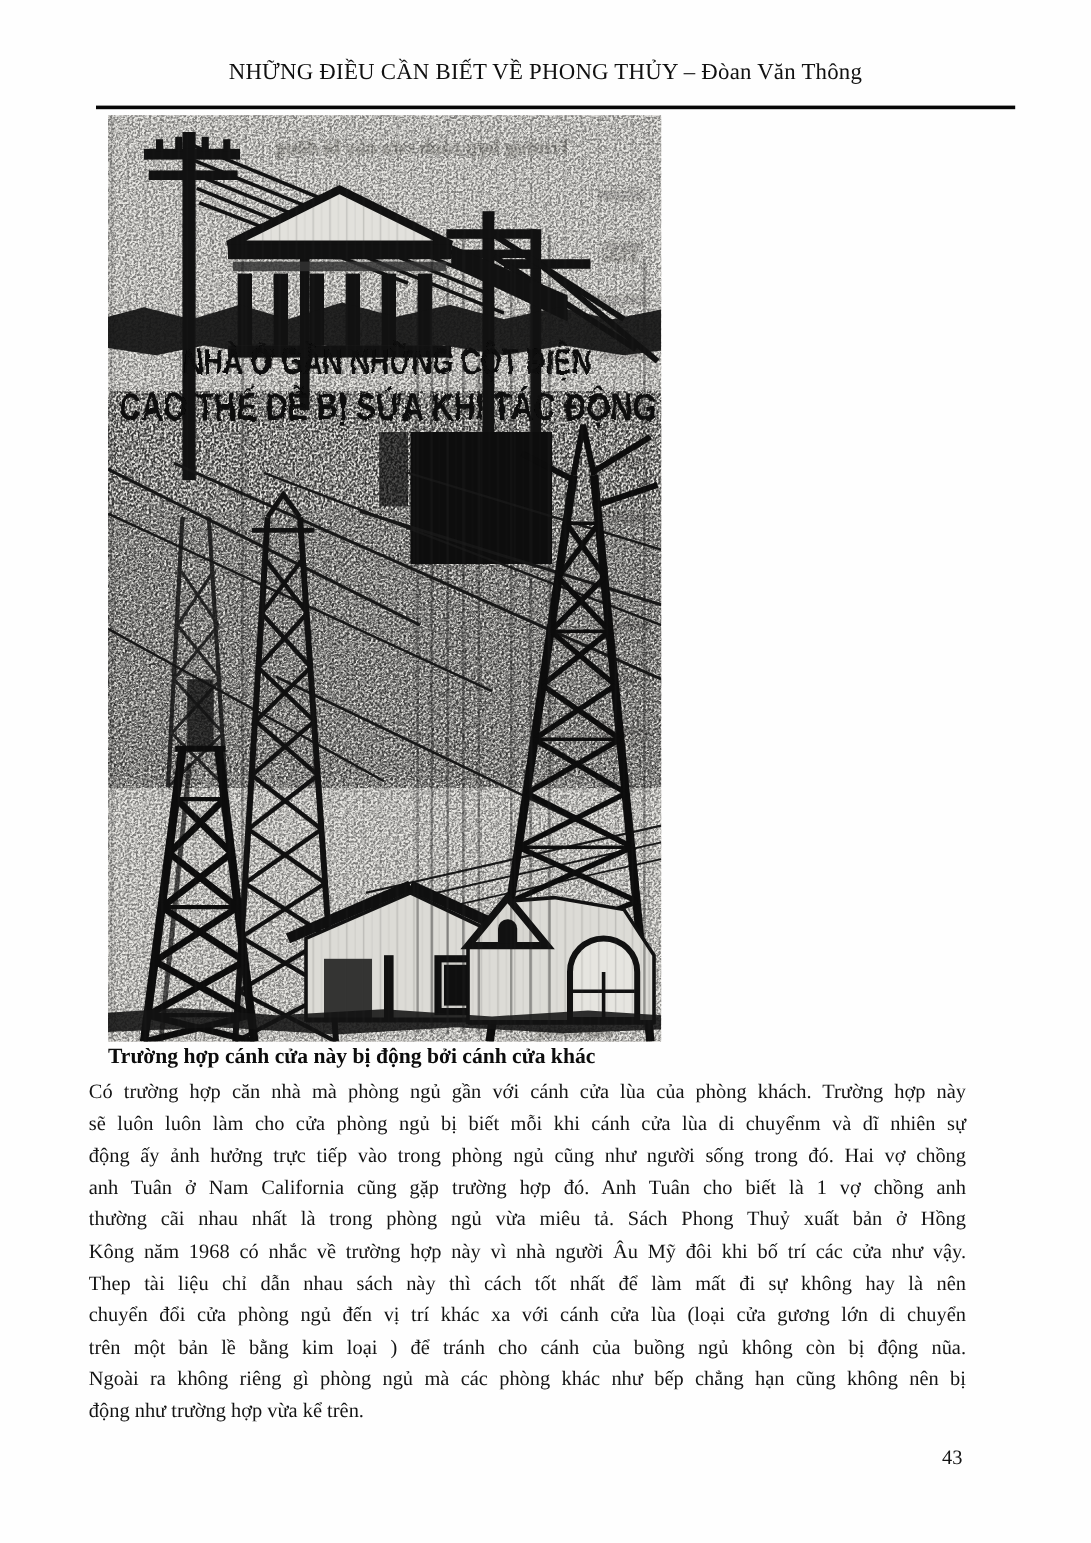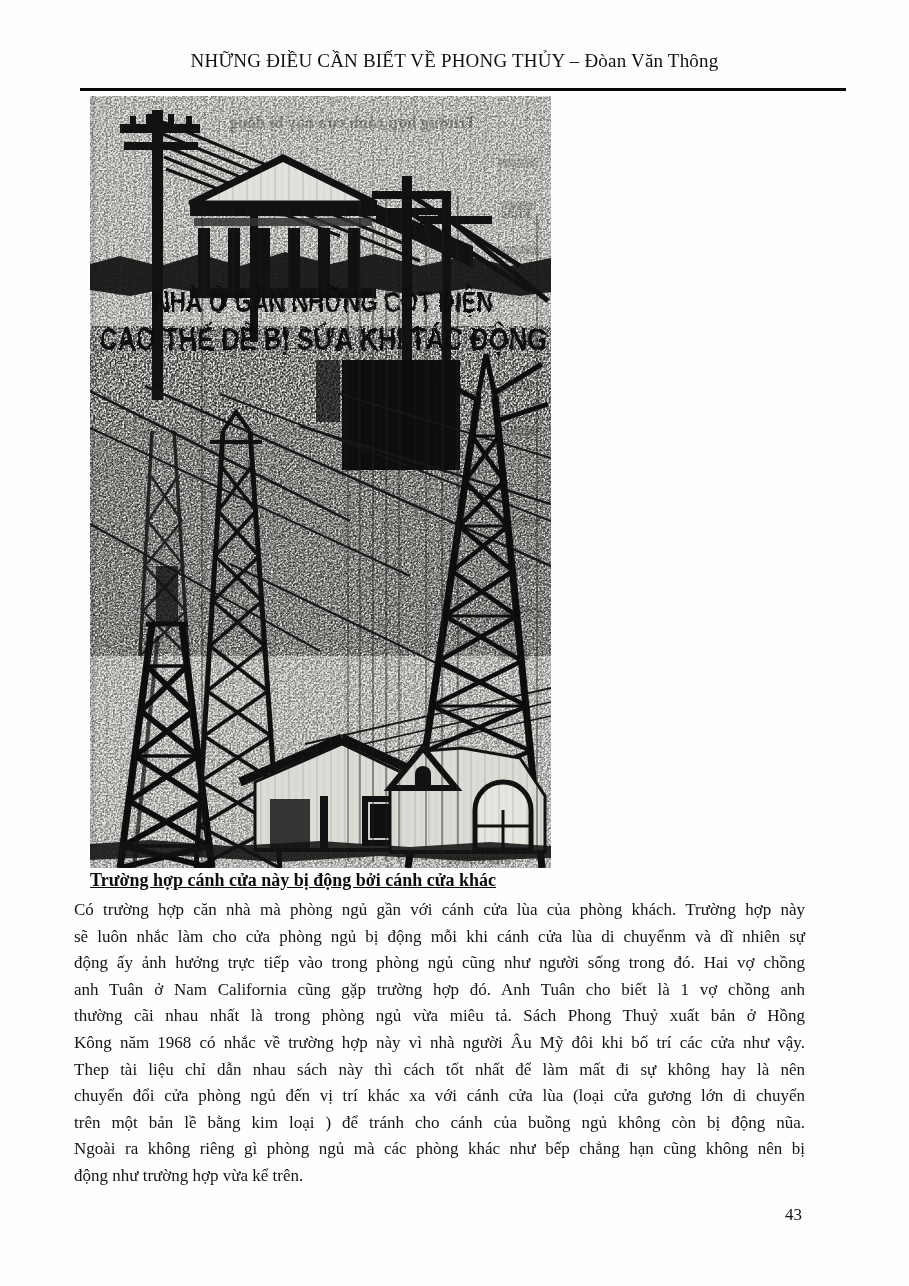--- a/index.html
+++ b/index.html
@@ -16,21 +16,21 @@
     position:absolute; top:88px; left:80px; width:766px; height:3px;
     background:#070707;
   }
   .figure-wrap {
     position:absolute; top:96px; left:90px; width:461px; height:772px;
     background:#e9e8e4; box-shadow:inset 0 0 0 1px #d7d6d2;
   }
   .figure-wrap svg { display:block; }
   .caption {
     position:absolute; top:870px; left:90px; width:740px;
-    font-weight:bold; font-size:18px; color:#0c0c0c;text-decoration:underline;
+    font-weight:bold; font-size:18px; color:#0c0c0c;
   }
   .body-text {
     position:absolute; top:897px; left:74px; width:731px;
     font-size:17px; color:#141414;
   }
   .body-line {
     line-height:26.6px;
     text-align:justify; text-align-last:justify;
     white-space:normal;
   }
@@ -313,21 +313,21 @@
         </g>
         <rect x="0" y="0" width="6" height="772" fill="#000" opacity="0.06"></rect>
       </g>
     </svg>
   </div>
 
   <div class="caption">Trường hợp cánh cửa này bị động bởi cánh cửa khác</div>
 
   <div class="body-text">
       <div class="body-line">Có trường hợp căn nhà mà phòng ngủ gần với cánh cửa lùa của phòng khách. Trường hợp này</div>
-      <div class="body-line">sẽ luôn nhắc làm cho cửa phòng ngủ bị động mỗi khi cánh cửa lùa di chuyểnm và dĩ nhiên sự</div>
+      <div class="body-line">sẽ luôn luôn làm cho cửa phòng ngủ bị biết mỗi khi cánh cửa lùa di chuyểnm và dĩ nhiên sự</div>
       <div class="body-line">động ấy ảnh hưởng trực tiếp vào trong phòng ngủ cũng như người sống trong đó. Hai vợ chồng</div>
       <div class="body-line">anh Tuân ở Nam California cũng gặp trường hợp đó. Anh Tuân cho biết là 1 vợ chồng anh</div>
       <div class="body-line">thường cãi nhau nhất là trong phòng ngủ vừa miêu tả. Sách Phong Thuỷ xuất bản ở Hồng</div>
       <div class="body-line">Kông năm 1968 có nhắc về trường hợp này vì nhà người Âu Mỹ đôi khi bố trí các cửa như vậy.</div>
       <div class="body-line">Thep tài liệu chỉ dẫn nhau sách này thì cách tốt nhất để làm mất đi sự không hay là nên</div>
       <div class="body-line">chuyển đổi cửa phòng ngủ đến vị trí khác xa với cánh cửa lùa (loại cửa gương lớn di chuyển</div>
       <div class="body-line">trên một bản lề  bằng kim loại ) để tránh cho cánh của buồng ngủ không còn bị động nũa.</div>
       <div class="body-line">Ngoài ra không riêng gì phòng ngủ mà các phòng khác như bếp chẳng hạn cũng không nên bị</div>
       <div class="body-line last">động như trường hợp vừa kể trên.</div>
     </div>

